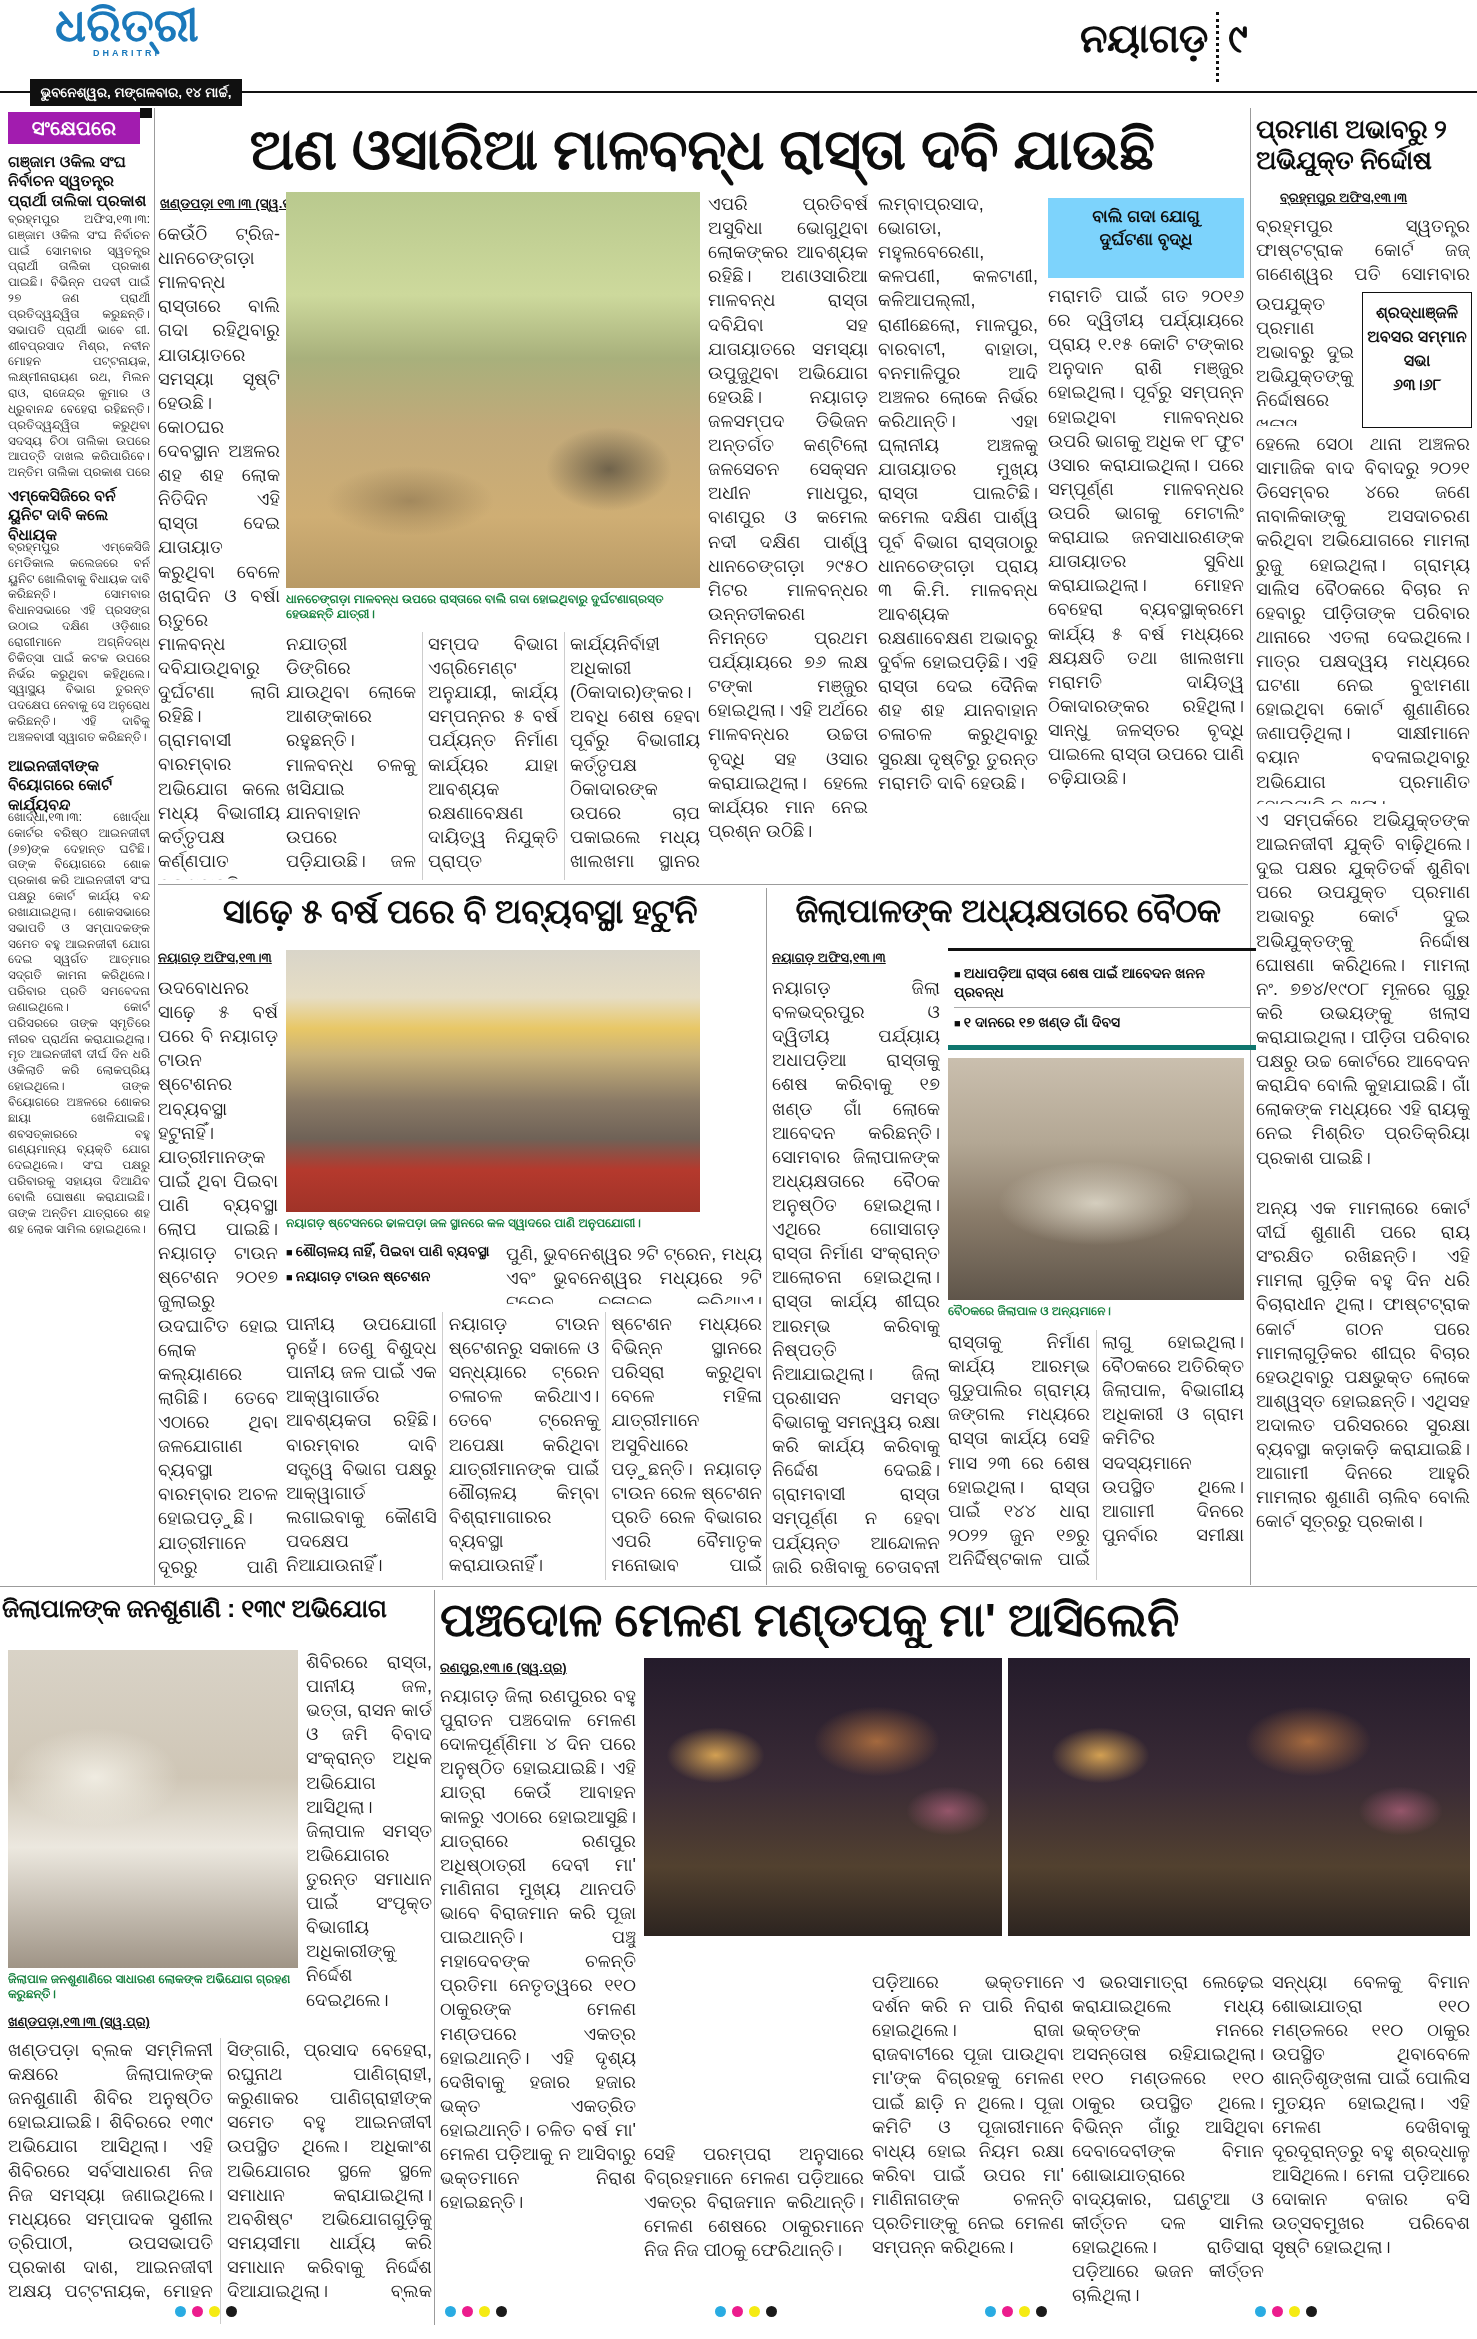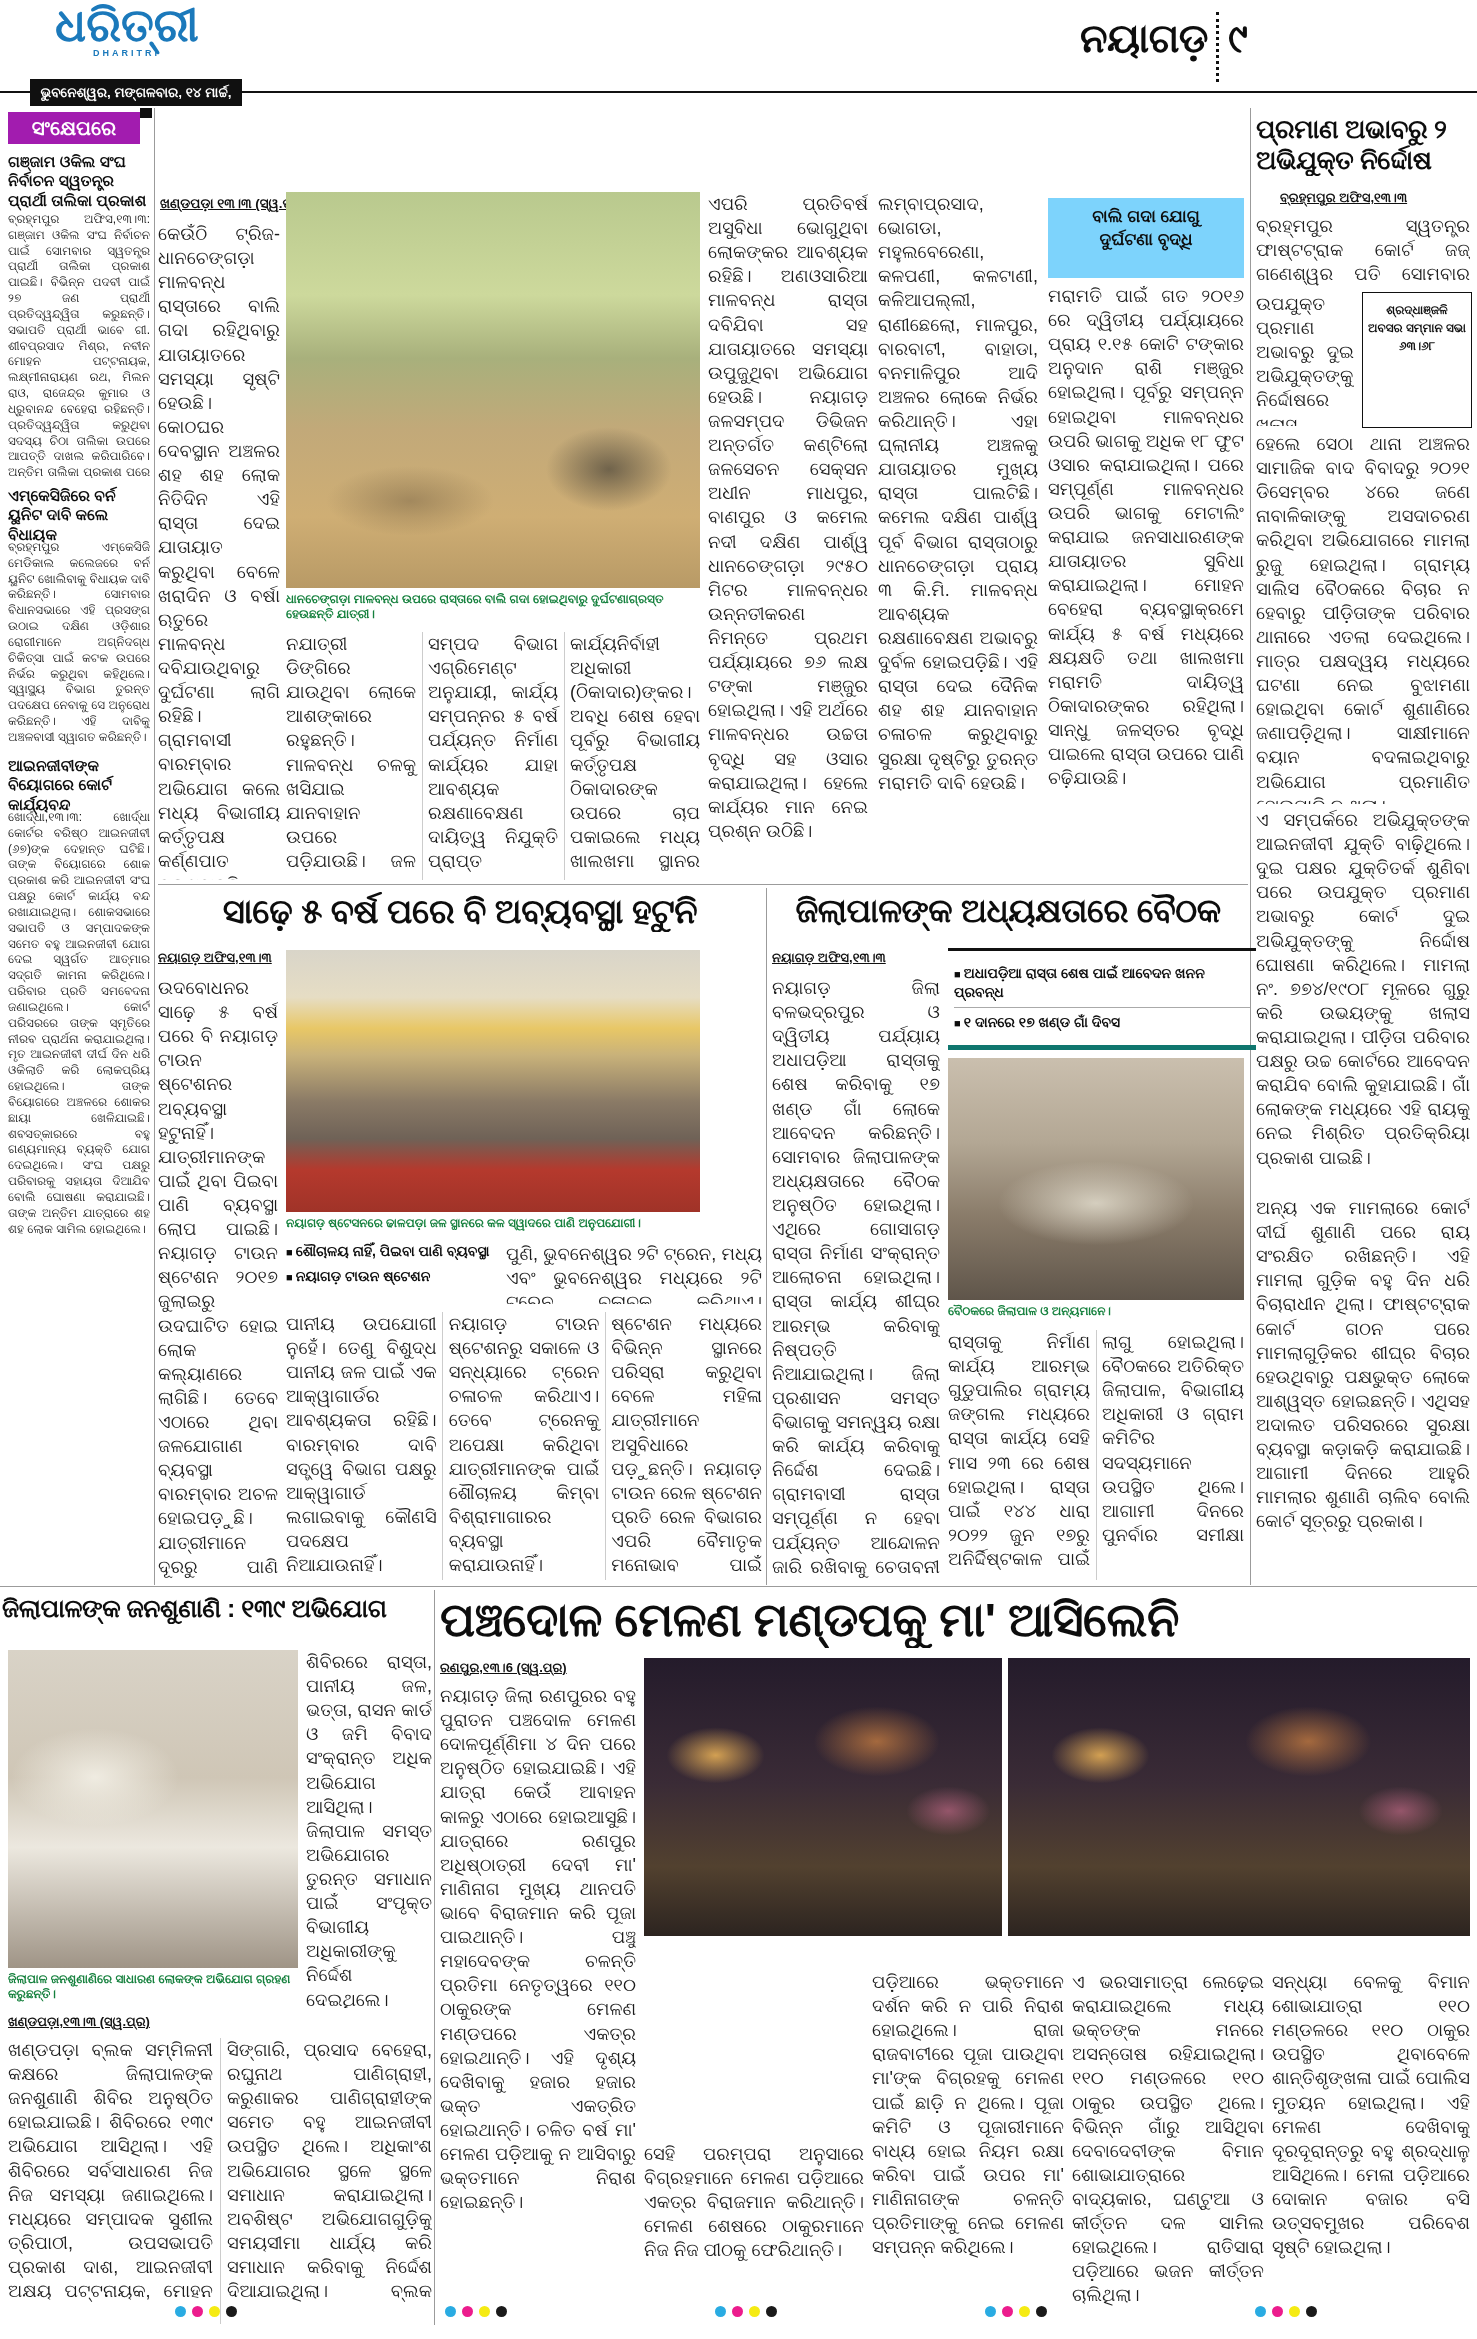--- a/index.html
+++ b/index.html
@@ -29,21 +29,21 @@
      linear-gradient(180deg,#d9d3c7 0%,#cfc6b6 40%,#ece8df 62%,#9f9486 100%);}
   .ph-night{background:
      radial-gradient(70px 40px at 20% 35%, rgba(250,190,90,.8), rgba(250,190,90,0) 70%),
      radial-gradient(90px 50px at 65% 30%, rgba(240,150,70,.6), rgba(240,150,70,0) 70%),
      radial-gradient(60px 35px at 85% 55%, rgba(230,120,160,.5), rgba(230,120,160,0) 70%),
      linear-gradient(180deg,#241b2b 0%,#3a2b36 45%,#52412f 75%,#2c2420 100%);}
   .bullet-line{font-weight:bold;font-size:14px;line-height:1.35;color:#0d0d0d;}
   .bullet-line::before{content:"■ ";font-size:11px;}
   .inset-gray{background:#7dd3fc;text-align:center;font-weight:bold;font-size:17px;line-height:1.35;
      padding-top:8px;color:#0d0d0d;}
-  .noticebox{border:1.5px solid #111;text-align:center;font-size:12px;font-weight:bold;
+  .noticebox{border:1.5px solid #111;text-align:center;font-size:16px;font-weight:bold;
      line-height:1.5;padding:8px 4px;overflow:hidden;}
   .bulletsbox{border-top:3px solid #111;border-bottom:5px solid #0f766e;padding:8px 6px;}
   .bulletsbox .bullet-line{border-bottom:1px solid #aaa;padding:5px 0;}
   .bulletsbox .bullet-line:last-child{border-bottom:none;}
   .dotrow{display:flex;gap:6px;}
   .dot{width:11px;height:11px;border-radius:50%;}
   .dot-c{background:#29abe2;} .dot-m{background:#ec1c8d;} .dot-y{background:#f5eb13;} .dot-k{background:#1a1a1a;}
   .logo-odia{font-size:46px;font-weight:bold;color:#1b79bb;line-height:1;}
   .logo-latin{font-size:9px;font-weight:bold;color:#1b79bb;letter-spacing:3px;}
   .datebar{background:#101010;color:#fff;font-weight:bold;font-size:13.5px;text-align:center;line-height:27px;}
@@ -67,20 +67,21 @@
   <div class="abs briefbox" style="left:8px;top:112px;width:132px;height:32px;">ସଂକ୍ଷେପରେ</div>
   <div class="abs" style="left:140px;top:108px;width:12px;height:10px;background:#101010;"></div>
   <div class="abs subhl" style="left:8px;top:152px;width:142px;">ଗଞ୍ଜାମ ଓକିଲ ସଂଘ ନିର୍ବାଚନ ସ୍ୱତନ୍ତ୍ର ପ୍ରାର୍ଥୀ ତାଲିକା ପ୍ରକାଶ</div>
   <div class="abs bodysm" style="left:8px;top:212px;width:142px;height:266px;">ବ୍ରହ୍ମପୁର ଅଫିସ,୧୩।୩: ଗଞ୍ଜାମ ଓକିଲ ସଂଘ ନିର୍ବାଚନ ପାଇଁ ସୋମବାର ସ୍ୱତନ୍ତ୍ର ପ୍ରାର୍ଥୀ ତାଲିକା ପ୍ରକାଶ ପାଇଛି। ବିଭିନ୍ନ ପଦବୀ ପାଇଁ ୨୭ ଜଣ ପ୍ରାର୍ଥୀ ପ୍ରତିଦ୍ୱନ୍ଦ୍ୱିତା କରୁଛନ୍ତି। ସଭାପତି ପ୍ରାର୍ଥୀ ଭାବେ ଗୀ. ଶୀବପ୍ରସାଦ ମିଶ୍ର, ନବୀନ ମୋହନ ପଟ୍ଟନାୟକ, ଲକ୍ଷ୍ମୀନାରାୟଣ ରଥ, ମିଲନ ରାଓ, ରାଜେନ୍ଦ୍ର କୁମାର ଓ ଧ୍ରୁବାନନ୍ଦ ବେହେରା ରହିଛନ୍ତି। ପ୍ରତିଦ୍ୱନ୍ଦ୍ୱିତା କରୁଥିବା ସଦସ୍ୟ ଚିଠା ତାଲିକା ଉପରେ ଆପତ୍ତି ଦାଖଲ କରିପାରିବେ। ଅନ୍ତିମ ତାଲିକା ପ୍ରକାଶ ପରେ ନିର୍ବାଚନ ତାରିଖ ଘୋଷଣା କରାଯିବ ବୋଲି ସମ୍ପାଦକ କହିଛନ୍ତି। ଏଥର ନିର୍ବାଚନକୁ ନେଇ ଓକିଲ ମହଲରେ ଉତ୍ସାହ ଦେଖାଦେଇଛି।</div>
   <div class="abs subhl" style="left:8px;top:486px;width:142px;">ଏମ୍‌କେସିଜିରେ ବର୍ନ ୟୁନିଟ ଦାବି କଲେ ବିଧାୟକ</div>
   <div class="abs bodysm" style="left:8px;top:540px;width:142px;height:208px;">ବ୍ରହ୍ମପୁର ଏମ୍‌କେସିଜି ମେଡିକାଲ କଲେଜରେ ବର୍ନ ୟୁନିଟ ଖୋଲିବାକୁ ବିଧାୟକ ଦାବି କରିଛନ୍ତି। ସୋମବାର ବିଧାନସଭାରେ ଏହି ପ୍ରସଙ୍ଗ ଉଠାଇ ଦକ୍ଷିଣ ଓଡ଼ିଶାର ରୋଗୀମାନେ ଅଗ୍ନିଦଗ୍ଧ ଚିକିତ୍ସା ପାଇଁ କଟକ ଉପରେ ନିର୍ଭର କରୁଥିବା କହିଥିଲେ। ସ୍ୱାସ୍ଥ୍ୟ ବିଭାଗ ତୁରନ୍ତ ପଦକ୍ଷେପ ନେବାକୁ ସେ ଅନୁରୋଧ କରିଛନ୍ତି। ଏହି ଦାବିକୁ ଅଞ୍ଚଳବାସୀ ସ୍ୱାଗତ କରିଛନ୍ତି।</div>
   <div class="abs subhl" style="left:8px;top:756px;width:142px;">ଆଇନଜୀବୀଙ୍କ ବିୟୋଗରେ କୋର୍ଟ କାର୍ଯ୍ୟବନ୍ଦ</div>
   <div class="abs bodysm" style="left:8px;top:810px;width:142px;height:772px;">ଖୋର୍ଦ୍ଧା,୧୩।୩: ଖୋର୍ଦ୍ଧା କୋର୍ଟର ବରିଷ୍ଠ ଆଇନଜୀବୀ (୬୭)ଙ୍କ ଦେହାନ୍ତ ଘଟିଛି। ତାଙ୍କ ବିୟୋଗରେ ଶୋକ ପ୍ରକାଶ କରି ଆଇନଜୀବୀ ସଂଘ ପକ୍ଷରୁ କୋର୍ଟ କାର୍ଯ୍ୟ ବନ୍ଦ ରଖାଯାଇଥିଲା। ଶୋକସଭାରେ ସଭାପତି ଓ ସମ୍ପାଦକଙ୍କ ସମେତ ବହୁ ଆଇନଜୀବୀ ଯୋଗ ଦେଇ ସ୍ୱର୍ଗତ ଆତ୍ମାର ସଦ୍‌ଗତି କାମନା କରିଥିଲେ। ପରିବାର ପ୍ରତି ସମବେଦନା ଜଣାଇଥିଲେ। କୋର୍ଟ ପରିସରରେ ତାଙ୍କ ସ୍ମୃତିରେ ନୀରବ ପ୍ରାର୍ଥନା କରାଯାଇଥିଲା। ମୃତ ଆଇନଜୀବୀ ଦୀର୍ଘ ଦିନ ଧରି ଓକିଲାତି କରି ଲୋକପ୍ରିୟ ହୋଇଥିଲେ। ତାଙ୍କ ବିୟୋଗରେ ଅଞ୍ଚଳରେ ଶୋକର ଛାୟା ଖେଳିଯାଇଛି। ଶବସତ୍କାରରେ ବହୁ ଗଣ୍ୟମାନ୍ୟ ବ୍ୟକ୍ତି ଯୋଗ ଦେଇଥିଲେ। ସଂଘ ପକ୍ଷରୁ ପରିବାରକୁ ସହାୟତା ଦିଆଯିବ ବୋଲି ଘୋଷଣା କରାଯାଇଛି। ତାଙ୍କ ଅନ୍ତିମ ଯାତ୍ରାରେ ଶହ ଶହ ଲୋକ ସାମିଲ ହୋଇଥିଲେ।</div>
   <div class="abs vrule" style="left:154px;top:108px;height:1477px;"></div>
 
+  <div class="abs hl" style="left:160px;top:110px;width:1084px;height:78px;font-size:57px;line-height:78px;text-align:center;">ଅଣ ଓସାରିଆ ମାଳବନ୍ଧ ରାସ୍ତା ଦବି ଯାଉଛି</div>
   <div class="abs dateline" style="left:160px;top:196px;">ଖଣ୍ଡପଡ଼ା ୧୩।୩ (ସ୍ୱ.ପ୍ର)</div>
   <div class="abs bodytxt" style="left:158px;top:222px;width:122px;height:658px;">କେଉଁଠି ଟ୍ରିଜ-ଧାନଚେଙ୍ଗଡ଼ା ମାଳବନ୍ଧ ରାସ୍ତାରେ ବାଲି ଗଦା ରହିଥିବାରୁ ଯାତାୟାତରେ ସମସ୍ୟା ସୃଷ୍ଟି ହେଉଛି। କୋଠଘର ଦେବସ୍ଥାନ ଅଞ୍ଚଳର ଶହ ଶହ ଲୋକ ନିତିଦିନ ଏହି ରାସ୍ତା ଦେଇ ଯାତାୟାତ କରୁଥିବା ବେଳେ ଖରାଦିନ ଓ ବର୍ଷା ଋତୁରେ ମାଳବନ୍ଧ ଦବିଯାଉଥିବାରୁ ଦୁର୍ଘଟଣା ଲାଗି ରହିଛି। ଗ୍ରାମବାସୀ ବାରମ୍ବାର ଅଭିଯୋଗ କଲେ ମଧ୍ୟ ବିଭାଗୀୟ କର୍ତ୍ତୃପକ୍ଷ କର୍ଣ୍ଣପାତ କରୁନାହାନ୍ତି ବୋଲି କ୍ଷୋଭ ପ୍ରକାଶ ପାଇଛି। ଏହି ରାସ୍ତା ଦେଇ ସ୍କୁଲ ଛାତ୍ରଛାତ୍ରୀ, ଚାଷୀ ଓ ବ୍ୟବସାୟୀ ଯିବାଆସିବା କରିଥାନ୍ତି। ରାସ୍ତା ଦବିଯିବା ଫଳରେ ଦୁଇ ଚକିଆ ଯାନ ଚଳାଚଳ ବିପଜ୍ଜନକ ହୋଇପଡ଼ିଛି।</div>
 
   <div class="abs photo ph-road" style="left:286px;top:192px;width:414px;height:396px;"></div>
   <div class="abs caption" style="left:286px;top:592px;width:414px;height:34px;">ଧାନଚେଙ୍ଗଡ଼ା ମାଳବନ୍ଧ ଉପରେ ରାସ୍ତାରେ ବାଲି ଗଦା ହୋଇଥିବାରୁ ଦୁର୍ଘଟଣାଗ୍ରସ୍ତ ହେଉଛନ୍ତି ଯାତ୍ରୀ।</div>
   <div class="abs bodytxt" style="left:286px;top:632px;width:414px;height:248px;column-count:3;column-gap:12px;column-rule:1px solid #ccc;">ନଯାତ୍ରୀ ଡିଙ୍ଗିରେ ଯାଉଥିବା ଲୋକେ ଆଶଙ୍କାରେ ରହୁଛନ୍ତି। ମାଳବନ୍ଧ ଚଳକୁ ଖସିଯାଇ ଯାନବାହାନ ଉପରେ ପଡ଼ିଯାଉଛି। ଜଳ ସମ୍ପଦ ବିଭାଗ ଏଗ୍ରିମେଣ୍ଟ ଅନୁଯାୟୀ, କାର୍ଯ୍ୟ ସମ୍ପନ୍ନର ୫ ବର୍ଷ ପର୍ଯ୍ୟନ୍ତ ନିର୍ମାଣ କାର୍ଯ୍ୟର ଯାହା ଆବଶ୍ୟକ ରକ୍ଷଣାବେକ୍ଷଣ ଦାୟିତ୍ୱ ନିଯୁକ୍ତି ପ୍ରାପ୍ତ କାର୍ଯ୍ୟନିର୍ବାହୀ ଅଧିକାରୀ (ଠିକାଦାର)ଙ୍କର। ଅବଧି ଶେଷ ହେବା ପୂର୍ବରୁ ବିଭାଗୀୟ କର୍ତ୍ତୃପକ୍ଷ ଠିକାଦାରଙ୍କ ଉପରେ ଚାପ ପକାଇଲେ ମଧ୍ୟ ଖାଲଖମା ସ୍ଥାନର ମରାମତି ହୋଇପାରିନାହିଁ। ଫଳରେ ସମ୍ପୂର୍ଣ୍ଣ ମାଳବନ୍ଧର ସୁରକ୍ଷା ବ୍ୟବସ୍ଥା ଦୁର୍ବଳ ହେବାରେ ଲାଗିଛି। ବିଭାଗୀୟ ଅଧିକାରୀ କାର୍ଯ୍ୟକୁ ତନଖି କରି ଗ୍ରହଣ କରାଯିବ ବୋଲି କହିଛନ୍ତି। ପ୍ରଥମ ପର୍ଯ୍ୟାୟରେ ଓଦଟମା ପକ୍ଷରୁ ମାଳବନ୍ଧର ଉନ୍ନତୀକରଣ କାର୍ଯ୍ୟ ହୋଇଥିଲା।</div>
 
   <div class="abs bodytxt" style="left:708px;top:192px;width:160px;height:688px;">ଏପରି ପ୍ରତିବର୍ଷ ଅସୁବିଧା ଭୋଗୁଥିବା ଲୋକଙ୍କର ଆବଶ୍ୟକ ରହିଛି। ଅଣଓସାରିଆ ମାଳବନ୍ଧ ରାସ୍ତା ଦବିଯିବା ସହ ଯାତାୟାତରେ ସମସ୍ୟା ଉପୁଜୁଥିବା ଅଭିଯୋଗ ହେଉଛି। ନୟାଗଡ଼ ଜଳସମ୍ପଦ ଡିଭିଜନ ଅନ୍ତର୍ଗତ କଣ୍ଟିଲୋ ଜଳସେଚନ ସେକ୍ସନ ଅଧୀନ ମାଧପୁର, ବାଣପୁର ଓ କମେଲ ନଦୀ ଦକ୍ଷିଣ ପାର୍ଶ୍ୱ ଧାନଚେଙ୍ଗଡ଼ା ୨୯୫୦ ମିଟର ମାଳବନ୍ଧର ଉନ୍ନତୀକରଣ ନିମନ୍ତେ ପ୍ରଥମ ପର୍ଯ୍ୟାୟରେ ୭୬ ଲକ୍ଷ ଟଙ୍କା ମଞ୍ଜୁର ହୋଇଥିଲା। ଏହି ଅର୍ଥରେ ମାଳବନ୍ଧର ଉଚ୍ଚତା ବୃଦ୍ଧି ସହ ଓସାର କରାଯାଇଥିଲା। ହେଲେ କାର୍ଯ୍ୟର ମାନ ନେଇ ପ୍ରଶ୍ନ ଉଠିଛି।</div>
   <div class="abs bodytxt" style="left:878px;top:192px;width:160px;height:688px;">ଲମ୍ବାପ୍ରସାଦ, ଭୋଗଡା, ମହୁଲବେରେଣା, କଳପଣୀ, କଳଟାଣୀ, କଳିଆପଲ୍ଲୀ, ରାଣୀଛେଲୋ, ମାଳପୁର, ବାରବାଟୀ, ବାହାଡା, ବନମାଳିପୁର ଆଦି ଅଞ୍ଚଳର ଲୋକେ ନିର୍ଭର କରିଥାନ୍ତି। ଏହା ଘ୍ଲାନୀୟ ଅଞ୍ଚଳକୁ ଯାତାୟାତର ମୁଖ୍ୟ ରାସ୍ତା ପାଲଟିଛି। କମେଲ ଦକ୍ଷିଣ ପାର୍ଶ୍ୱ ପୂର୍ବ ବିଭାଗ ରାସ୍ତାଠାରୁ ଧାନଚେଙ୍ଗଡ଼ା ପ୍ରାୟ ୩ କି.ମି. ମାଳବନ୍ଧ ଆବଶ୍ୟକ ରକ୍ଷଣାବେକ୍ଷଣ ଅଭାବରୁ ଦୁର୍ବଳ ହୋଇପଡ଼ିଛି। ଏହି ରାସ୍ତା ଦେଇ ଦୈନିକ ଶହ ଶହ ଯାନବାହାନ ଚଳାଚଳ କରୁଥିବାରୁ ସୁରକ୍ଷା ଦୃଷ୍ଟିରୁ ତୁରନ୍ତ ମରାମତି ଦାବି ହେଉଛି।</div>
   <div class="abs inset-gray" style="left:1048px;top:198px;width:196px;height:72px;">

